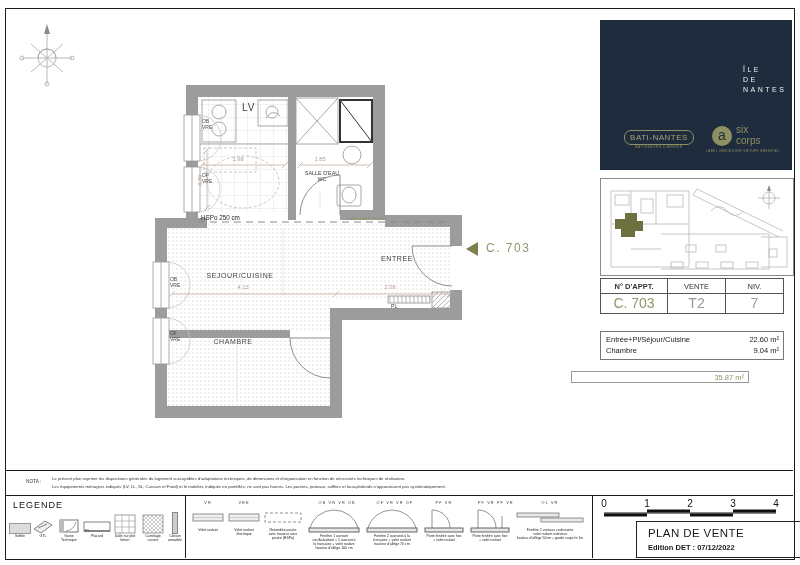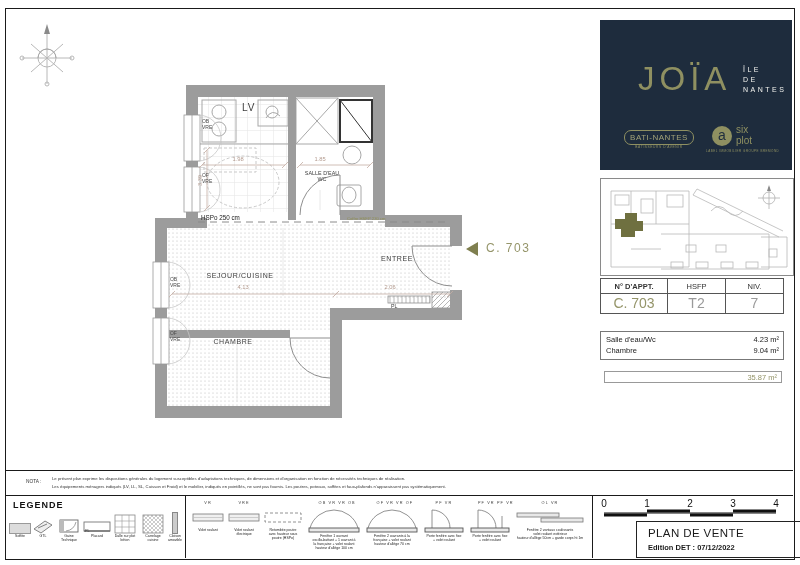--- a/index.html
+++ b/index.html
@@ -34,32 +34,32 @@
   .apt-head div{box-sizing:border-box;border:1px solid #555;border-right:none;font-size:7.5px;
                 display:flex;align-items:center;justify-content:center;color:#333;}
   .apt-vals{position:absolute;left:600px;top:293px;width:184px;height:21px;display:flex;}
   .apt-vals div{box-sizing:border-box;border:1px solid #555;border-right:none;border-top:none;font-size:14px;
                 display:flex;align-items:center;justify-content:center;color:#9a9a9a;}
   .c-olive{color:#95956a !important;}
   .surf-bar{position:absolute;left:600px;top:313px;width:184px;height:13px;border:1px solid #555;border-top:none;
             box-sizing:border-box;font-size:7.5px;font-weight:bold;text-align:center;line-height:12px;color:#222;}
   .surf-rows{position:absolute;left:600px;top:331px;width:184px;border:1px solid #777;box-sizing:border-box;padding:3px 4px 3px 5px;}
   .surf-row{display:flex;justify-content:space-between;font-size:7.5px;line-height:10.5px;color:#222;}
-  .surf-total{position:absolute;left:604px;top:371px;width:178px;height:12px;border:1px solid #999;box-sizing:border-box;
+  .surf-total{position:absolute;left:571px;top:371px;width:178px;height:12px;border:1px solid #999;box-sizing:border-box;
               font-size:7.5px;color:#95956a;text-align:right;line-height:11px;padding-right:4px;}
   
   .scale-num{position:absolute;top:498px;font-size:10px;color:#111;transform:translateX(-50%);}
   .title-box{position:absolute;left:600px;top:521px;width:192px;height:37px;border:1.2px solid #222;box-sizing:border-box;margin-left:36px;}
   .pdv{position:absolute;left:11px;top:5px;font-size:11.5px;letter-spacing:.4px;color:#1a1a1a;}
   .edition{position:absolute;left:11px;top:21px;font-size:7.5px;font-weight:bold;color:#1a1a1a;}
   
   .nota-label{position:absolute;left:26px;top:479px;font-size:8px;transform:scale(.6);transform-origin:0 0;color:#333;}
   .nota-line{font-size:8.5px;transform:scale(.5);transform-origin:0 0;color:#333;white-space:nowrap;}
   
-  .leg-title{position:absolute;left:13px;top:500px;font-size:9px;font-weight:bold;letter-spacing:1px;color:#111;}
+  .leg-title{position:absolute;left:13px;top:500px;font-size:9px;font-weight:normal;letter-spacing:1px;color:#111;}
   .litem{position:absolute;top:514px;}
   .lic{display:flex;justify-content:center;align-items:flex-end;height:20px;}
   .cap{font-size:7px;line-height:8px;text-align:center;transform:scale(.5);transform-origin:50% 0;color:#222;}
   .sym{position:absolute;top:501px;}
   .symtag{font-size:7px;letter-spacing:2px;text-align:center;transform:scale(.55);transform-origin:50% 0;color:#444;white-space:nowrap;height:5px;}
   .symsvg{display:flex;justify-content:center;}
 </style>
 </head>
 <body>
 
@@ -241,35 +241,34 @@
     </div>
   <div class="sc winlbl" style="left:170px;top:331px;">
     <div>OF</div>
       <div>VRE</div>
     </div>
 
   <div class="abs" style="left:466px;top:242px;width:0;height:0;border-top:7px solid transparent;border-bottom:7px solid transparent;border-right:12px solid #7f7f4f;"></div>
   <div class="abs" style="left:486px;top:241px;font-size:12px;letter-spacing:1.5px;color:#95956a;">C. 703</div>
 
   <div class="logo-box">
-    <div class="joia">JOÏA</div>
     <div class="idn">
       <div>ÎLE</div>
         <div>DE</div>
         <div>NANTES</div>
     </div>
     <div class="bati">
       <span class="bati-pill">BATI-NANTES</span>
       <div class="bati-tag">BÂTISSEURS D'AVENIR</div>
     </div>
     <div class="sixares">
       <div class="sa-circle">a</div>
       <div class="sa-text">
           <div>six</div>
-          <div>plot</div>
+          <div>corps</div>
         </div>
       <div class="sa-tag">LABEL IMMOBILIER GROUPE BRÉMOND</div>
     </div>
   </div>
 
   <div class="kp-box">
     <svg width="190" height="94">
       <g stroke="#b8b8b8" fill="none" stroke-width="0.8">
         <path d="M10,12 H88 V88 H10 Z"></path>
         <path d="M10,45 H88 M30,12 V45 M55,12 V45 M30,70 H60"></path>
@@ -293,32 +292,32 @@
         <line x1="168" y1="8" x2="168" y2="30"></line>
           <line x1="157" y1="19" x2="179" y2="19"></line>
         <circle cx="168" cy="19" r="6"></circle>
       </g>
       <polygon points="166,12 168,6 170,12" fill="#8a8a8a"></polygon>
     </svg>
   </div>
 
   <div class="apt-head">
     <div style="width:67px;font-weight:bold;">N° D'APPT.</div>
-    <div style="width:58px;">HSFP</div>
+    <div style="width:58px;">VENTE</div>
     <div style="width:59px;border-right:1px solid #555;">NIV.</div>
   </div>
   <div class="apt-vals">
     <div class="c-olive" style="width:67px;">C. 703</div>
     <div style="width:58px;">T2</div>
     <div style="width:59px;border-right:1px solid #555;">7</div>
   </div>
   <div class="surf-rows">
     <div class="surf-row">
-      <span>Salle d'eau/Wc</span>
-        <span>4.23 m²</span>
+      <span>Entrée+Pl/Séjour/Cuisine</span>
+        <span>22.60 m²</span>
       </div>
     <div class="surf-row">
       <span>Chambre</span>
         <span>9.04 m²</span>
       </div>
   </div>
   <div class="surf-total">35.87 m²</div>
 
   <div class="scale-num" style="left:604px;">0</div>
   <div class="scale-num" style="left:647px;">1</div>

